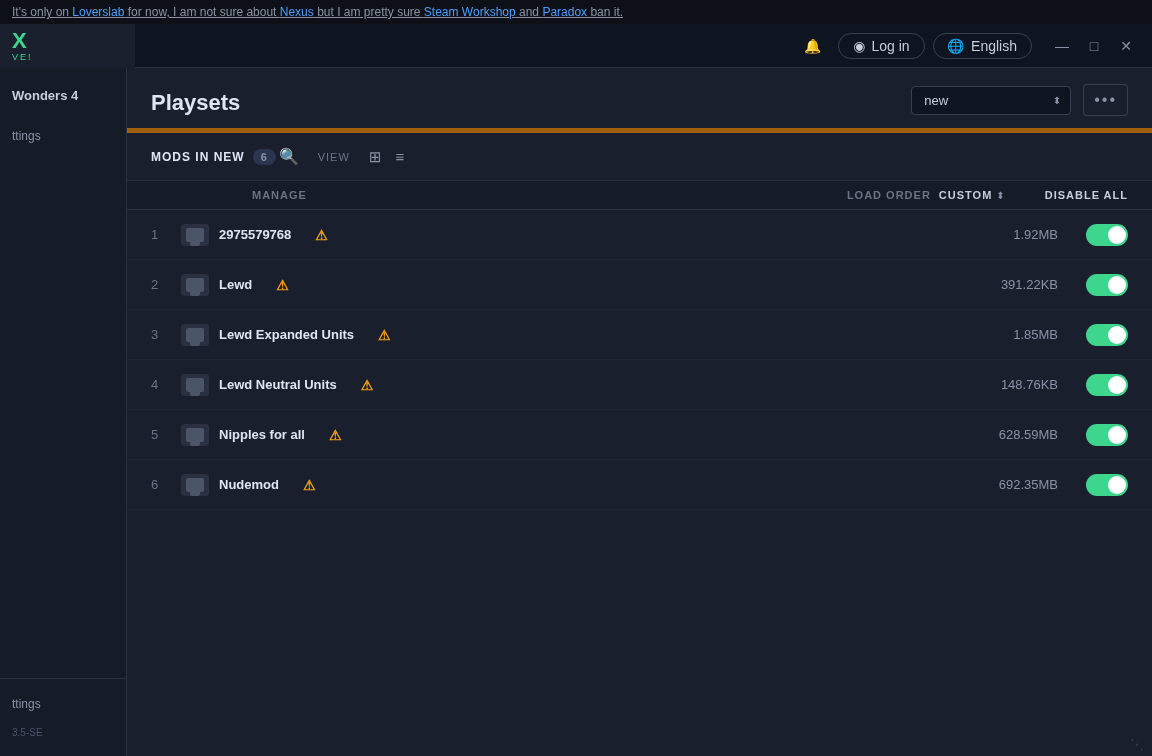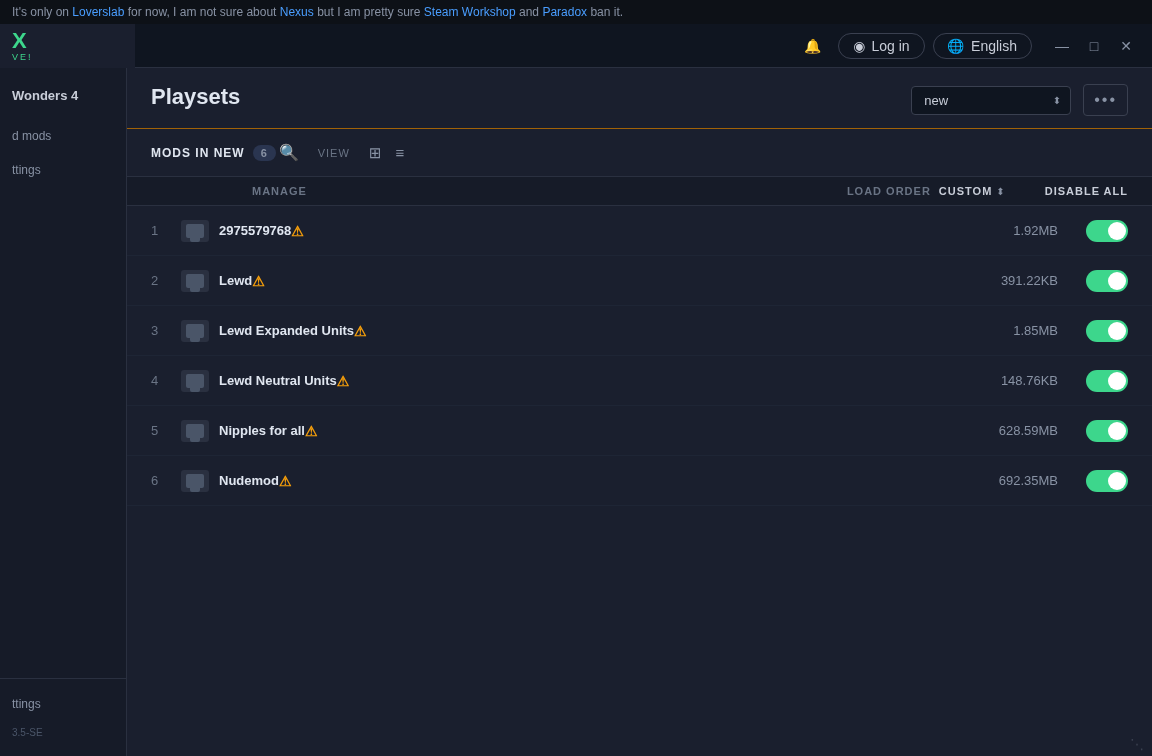--- a/index.html
+++ b/index.html
@@ -15,20 +15,21 @@
 
     
     .notification-bar {
       background: #0d1117;
       padding: 4px 12px;
       font-size: 12px;
       color: #8892a4;
       height: 24px;
       display: flex;
       align-items: center;
+      text-decoration: underline;
     }
     .notification-bar a {
       color: #4a9eff;
       text-decoration: none;
     }
 
     
     .title-bar {
       background: #0f1520;
       height: 44px;
@@ -151,23 +152,23 @@
       flex: 1;
       background: #1a1f2e;
       display: flex;
       flex-direction: column;
     }
 
     
     .content-header {
       padding: 16px 24px 12px;
       display: flex;
-      align-items: flex-start;
+      align-items: flex-end;
       justify-content: space-between;
-      border-bottom: 1px solid #a16207;
+      border-bottom: 5px solid #a16207;
     }
     .content-title {
       font-size: 22px;
       font-weight: 600;
       color: #e0e6f0;
     }
     .header-controls {
       display: flex;
       align-items: center;
       gap: 12px;
@@ -369,21 +370,21 @@
       background: #4a5568;
       border-radius: 0 0 2px 2px;
     }
     .mod-name {
       flex: 1;
       font-size: 13px;
       font-weight: 600;
       color: #e0e6f0;
       display: flex;
       align-items: center;
-      gap: 0;
+      gap: 24px;
     }
     .warning-icon {
       color: #f59e0b;
       font-size: 14px;
     }
     .mod-size {
       width: 120px;
       text-align: right;
       font-size: 13px;
       color: #8892a4;
@@ -449,23 +450,20 @@
     <button class="wc-btn">□</button>
     <button class="wc-btn close">✕</button>
   </div>
 </div>
 
 <div class="main-layout">
 
   <div class="sidebar">
     <div class="sidebar-game-title">Wonders 4</div>
     <div class="sidebar-item">
-      <span>d mods</span>
-    </div>
-    <div class="sidebar-item">
       <span>ttings</span>
     </div>
     <div class="sidebar-bottom">
       <div class="sidebar-item">
         <span>ttings</span>
       </div>
       <div class="sidebar-version">3.5-SE</div>
     </div>
   </div>
 

